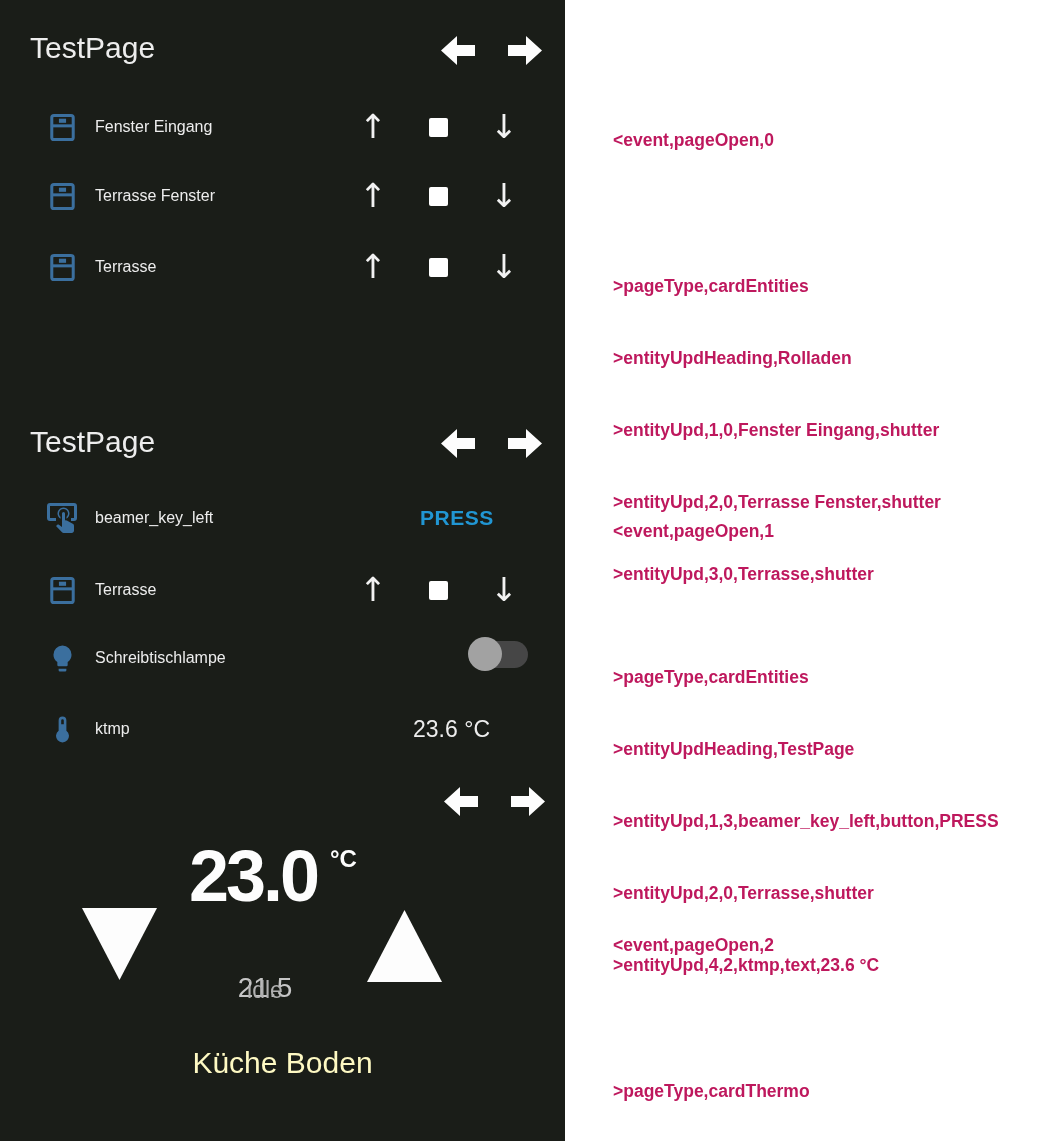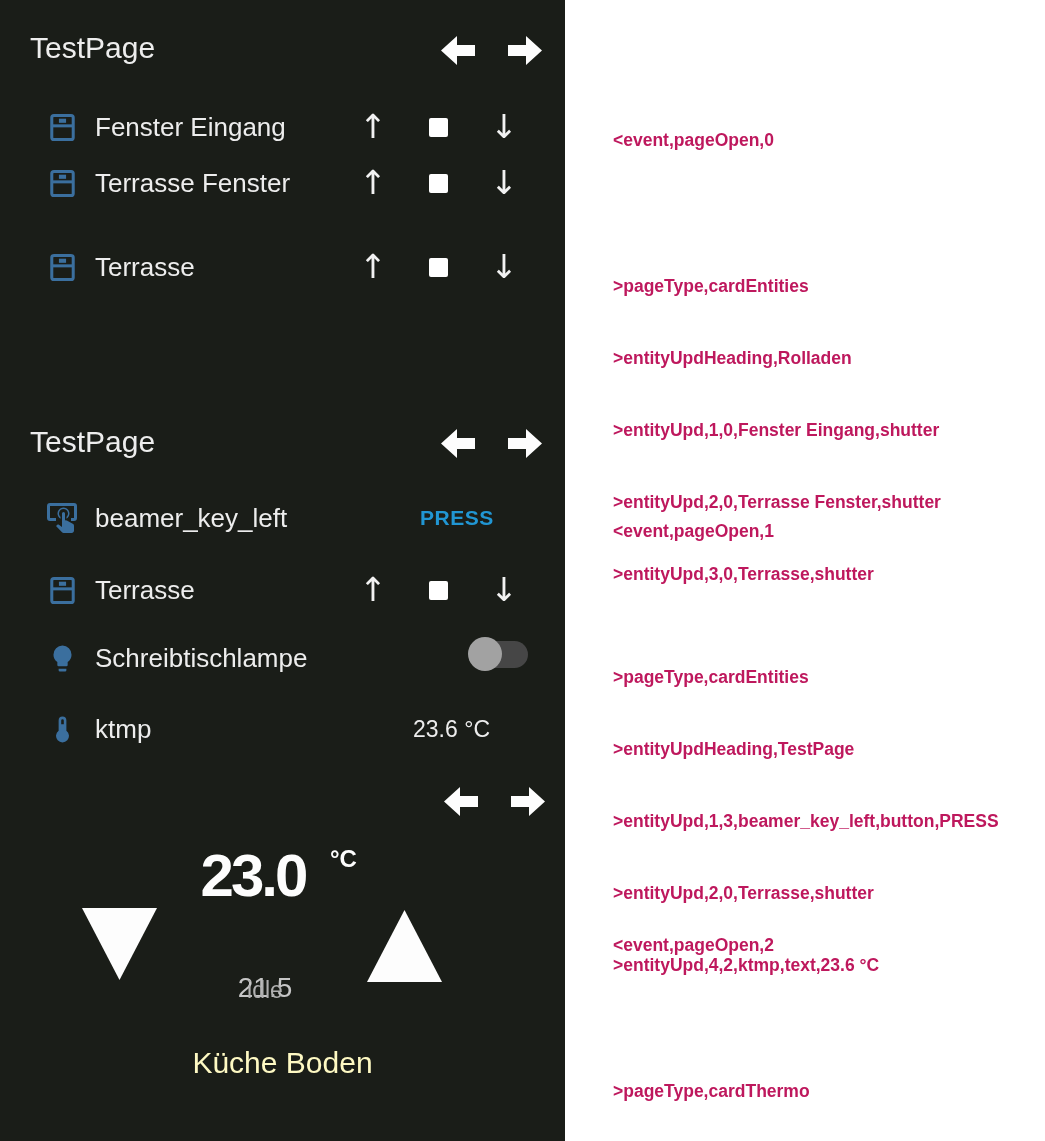--- a/index.html
+++ b/index.html
@@ -10,37 +10,37 @@
   
   .p-title{position:absolute;left:30px;color:var(--text-light,#ededed);font-size:30px;font-weight:400;line-height:36px;}
   .pager{position:absolute;display:flex;gap:27px;}
   .pager .pbtn{width:40px;height:35px;cursor:pointer;}
   .pager svg{display:block;fill:#fdfdfd;}
 
   
   .row{position:absolute;left:0;width:565px;height:56px;display:flex;align-items:center;}
   .eicon{position:absolute;left:44px;width:36px;display:flex;justify-content:center;color:var(--icon-blue,#3b6f9e);}
   .eicon svg{display:block;fill:currentColor;}
-  .elabel{position:absolute;left:95px;color:var(--text-light,#ededed);font-size:26px;}
+  .elabel{position:absolute;left:95px;color:var(--text-light,#ededed);font-size:16px;}
   .ctl{position:absolute;width:40px;text-align:center;color:#f2f2f2;
        font-family:"DejaVu Sans",sans-serif;font-size:33px;line-height:40px;cursor:pointer;}
   .ctl-up{left:353px;} .ctl-stop{left:418px;display:flex;justify-content:center;align-items:center;height:40px;} .ctl-down{left:484px;}
   .sq{width:19px;height:19px;background:#ffffff;border-radius:2px;}
   .press{position:absolute;left:420px;width:123px;text-align:left;color:var(--press-blue,#2196d3);
          font-size:21px;font-weight:700;letter-spacing:.5px;cursor:pointer;}
   .evalue{position:absolute;left:370px;width:120px;text-align:right;color:var(--text-light,#ededed);font-size:23px;}
 
   
   .toggle{position:absolute;left:468px;width:60px;height:34px;cursor:pointer;}
   .toggle .track{position:absolute;left:4px;top:4px;width:56px;height:27px;border-radius:14px;background:var(--toggle-track,#464646);}
   .toggle .knob{position:absolute;left:0;top:0;width:34px;height:34px;border-radius:50%;background:var(--toggle-knob,#a2a2a2);}
 
   
   .temp-num{position:absolute;left:178px;top:838px;width:150px;text-align:center;color:#fdfdfd;
-            font-size:60px;font-weight:700;letter-spacing:-3px;line-height:76px;}
+            font-size:72px;font-weight:700;letter-spacing:-3px;line-height:76px;}
   .temp-unit{position:absolute;left:330px;top:845px;color:#fdfdfd;font-size:24px;font-weight:700;}
   .setpoint{position:absolute;left:165px;top:944px;width:200px;text-align:center;color:var(--muted,#c6c6c6);font-size:28px;margin-top:28px;}
   .hvac{position:absolute;left:165px;top:977px;width:200px;text-align:center;color:var(--muted2,#b0b0b0);font-size:23px;}
   .tri{position:absolute;cursor:pointer;}
   .tri svg{display:block;fill:#fdfdfd;}
   .thermo-name{position:absolute;left:0;top:1046px;width:565px;text-align:center;color:#fef9c3;font-size:30px;}
 
   
   .pblock{position:absolute;left:613px;color:#be185d;font-size:17.5px;font-weight:700;line-height:24px;white-space:pre;}
   .pgap{height:26px;}
@@ -74,21 +74,21 @@
           </svg>
       </span>
       <span class="elabel">Fenster Eingang</span>
       <span class="ctl ctl-up"><span>↑</span></span>
       <span class="ctl ctl-stop">
           <span class="sq"></span>
         </span>
       <span class="ctl ctl-down"><span>↓</span></span>
     </div>
 
-    <div class="row" style="top:155px">
+    <div class="row" style="top:168px">
       <span class="eicon">
         <svg viewBox="0 0 24 24" width="33" height="33">
             <rect x="4.2" y="3.2" width="15.6" height="17.6" rx="1.6" fill="none" stroke="currentColor" stroke-width="2.2"></rect>
             <line x1="4.2" y1="10.8" x2="19.8" y2="10.8" stroke="currentColor" stroke-width="2.2"></line>
             <rect x="9.4" y="5.6" width="5.2" height="3"></rect>
           </svg>
       </span>
       <span class="elabel">Terrasse Fenster</span>
       <span class="ctl ctl-up"><span>↑</span></span>
       <span class="ctl ctl-stop">

